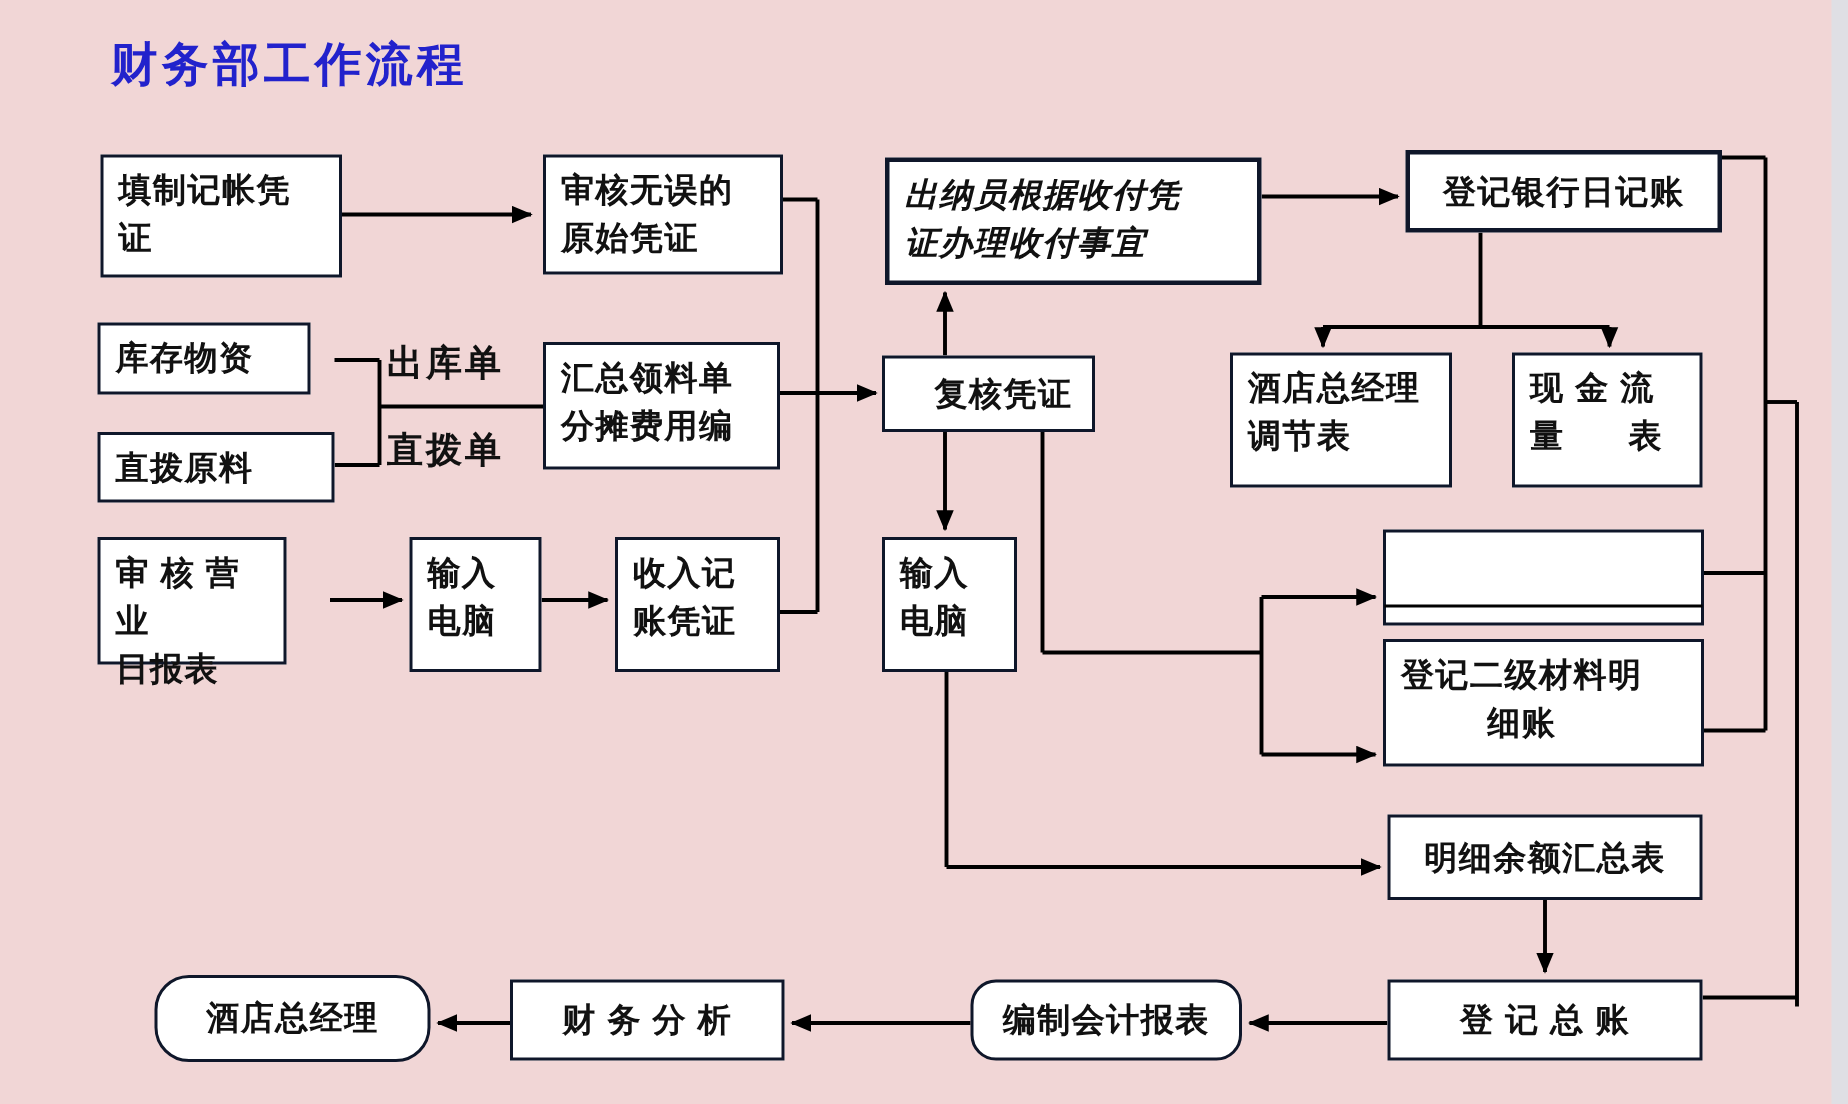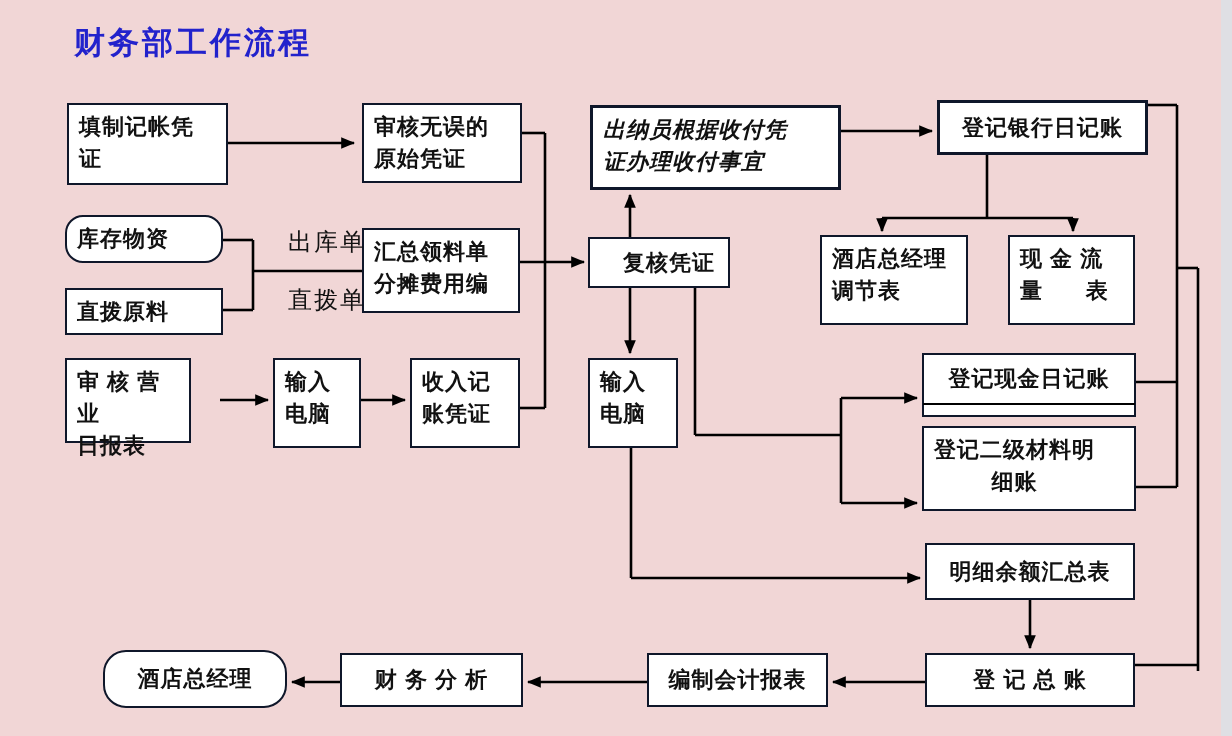--- a/index.html
+++ b/index.html
@@ -20,22 +20,22 @@
     display:flex;align-items:center;
     font-size:22px;font-weight:bold;color:#111;
     line-height:1.45;letter-spacing:1px;
     white-space:pre-wrap;
   }
   .node.pad{padding:2px 10px;}
   .node.center{justify-content:center;text-align:center;}
   .node.top{align-items:flex-start;padding-top:6px;}
   .inner-rule{position:absolute;left:-1px;right:-1px;bottom:10px;border-top:2px solid #000;}
   .edge-label{
-    position:absolute;z-index:2;font-size:24px;font-weight:normal;
-    color:#111;letter-spacing:2px;margin-left:30px;
+    position:absolute;z-index:2;font-size:24px;font-weight:bold;
+    color:#111;letter-spacing:2px;
   }
 </style>
 </head>
 <body style="background: rgb(241, 214, 214);">
 
 <div id="edge-strip" style="background: rgb(223, 223, 228);"></div>
 
 <div id="page-title" style="color: rgb(34, 34, 204); margin-left: 34px;">财务部工作流程</div>
 
 <svg class="wires" width="1232" height="736" viewBox="0 0 1232 736">
@@ -122,21 +122,21 @@
 证</div>
 
 <div class="node pad top" style="left:362px;top:103px;width:160px;height:80px;">审核无误的
 原始凭证</div>
 
 <div class="node pad top" style="left:590px;top:105px;width:251px;height:85px;border-width:3px;font-style:italic;">出纳员根据收付凭
 证办理收付事宜</div>
 
 <div class="node center" style="left:937px;top:100px;width:211px;height:55px;border-width:3px;">登记银行日记账</div>
 
-<div class="node pad" style="left:65px;top:215px;width:158px;height:48px;border-radius:18px;">库存物资</div>
+<div class="node pad" style="left:65px;top:215px;width:142px;height:48px;">库存物资</div>
 
 <div class="node pad" style="left:65px;top:288px;width:158px;height:47px;">直拨原料</div>
 
 <div class="node pad top" style="left:362px;top:228px;width:158px;height:85px;">汇总领料单
 分摊费用编</div>
 
 <div class="node center" style="left:588px;top:237px;width:142px;height:51px;padding-left:20px;">复核凭证</div>
 
 <div class="node pad top" style="left:820px;top:235px;width:148px;height:90px;">酒店总经理
 调节表</div>
@@ -150,32 +150,31 @@
 <div class="node pad top" style="left:273px;top:358px;width:88px;height:90px;">输入
 电脑</div>
 
 <div class="node pad top" style="left:410px;top:358px;width:110px;height:90px;">收入记
 账凭证</div>
 
 <div class="node pad top" style="left:588px;top:358px;width:90px;height:90px;">输入
 电脑</div>
 
 <div class="node center" style="left:922px;top:353px;width:214px;height:64px;padding-bottom:12px;">
-  <span>登记现金日记账</span>
   <span class="inner-rule"></span>
 </div>
 
 <div class="node pad top" style="left:922px;top:426px;width:214px;height:85px;text-align:center;">登记二级材料明
 细账</div>
 
 <div class="node center" style="left:925px;top:543px;width:210px;height:57px;">明细余额汇总表</div>
 
 <div class="node center" style="left:925px;top:653px;width:210px;height:54px;">登 记 总 账</div>
 
-<div class="node center" style="left:647px;top:653px;width:181px;height:54px;">编制会计报表</div>
+<div class="node center" style="left:647px;top:653px;width:181px;height:54px;border-radius:17px;">编制会计报表</div>
 
 <div class="node center" style="left:340px;top:653px;width:183px;height:54px;">财 务 分 析</div>
 
 <div class="node center" style="left:103px;top:650px;width:184px;height:58px;border-radius:23px;">酒店总经理</div>
 
 <div class="edge-label" style="left:258px;top:226px;">出库单</div>
 
 <div class="edge-label" style="left:258px;top:284px;">直拨单</div>
 
 </body></html>

